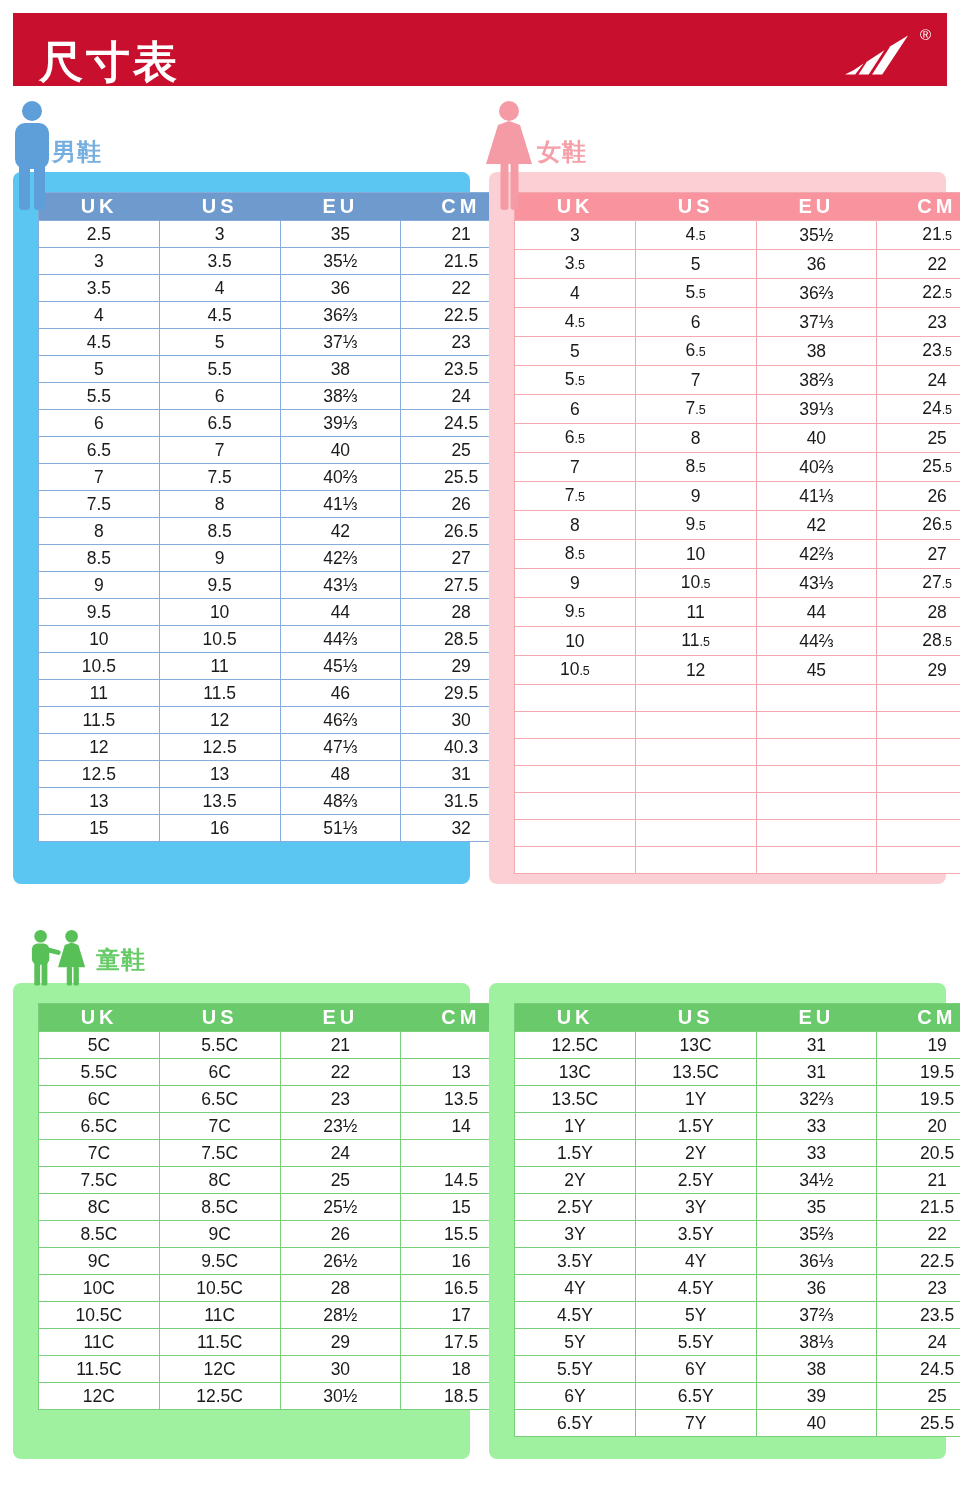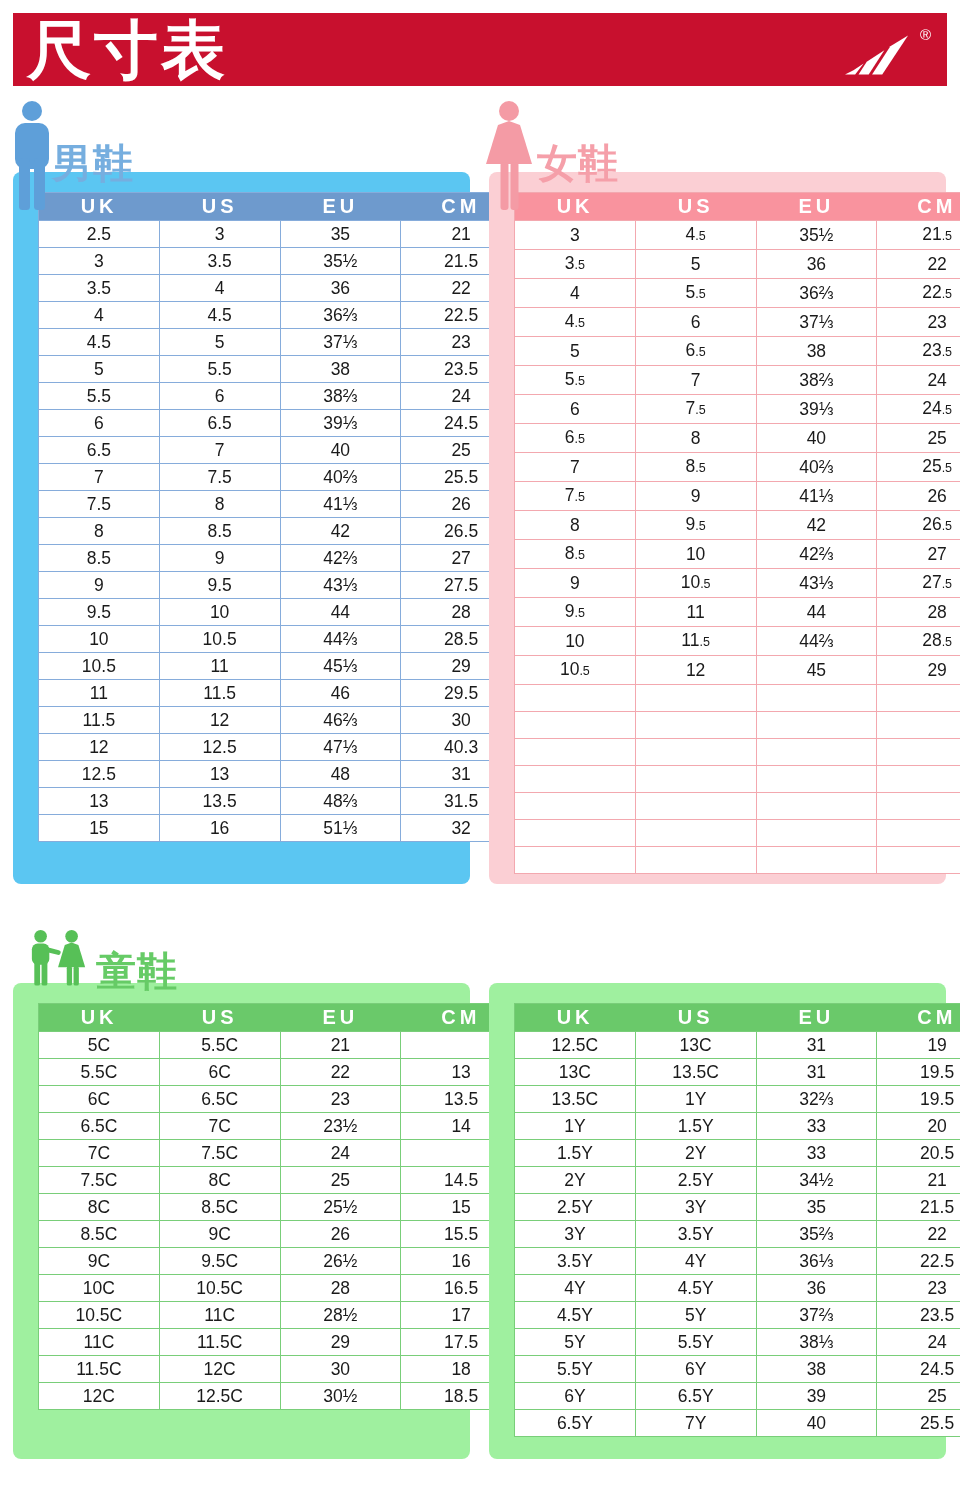--- a/index.html
+++ b/index.html
@@ -1,29 +1,29 @@
 <!DOCTYPE html>
 <html style="--banner-bg: #C8102E; --banner-text: #FFFFFF; --men-frame: #5BC6F2; --men-header: #6E9ACD; --men-border: #86ACDB; --men-label: #76AEDF; --men-icon: #5E9FD9; --women-frame: #FBCFD4; --women-header: #F9939E; --women-border: #F3A8AF; --women-label: #F59FA9; --women-icon: #F49BA5; --kids-frame: #9FF09F; --kids-header: #6AC96A; --kids-border: #79CE79; --kids-label: #66CB66; --kids-icon: #57C057;"><head>
 <meta charset="utf-8">
 <style>
   html,body{margin:0;padding:0;background:#fff;}
   .page{position:relative;width:960px;height:1501px;background:#ffffff;overflow:hidden;
         font-family:"Liberation Sans","DejaVu Sans",sans-serif;}
 
   
   .banner{position:absolute;left:13px;top:13px;width:934px;height:73px;background:var(--banner-bg);}
-  .banner-title{position:absolute;left:14px;top:0;margin:0;font-size:64px;line-height:74px;
+  .banner-title{position:absolute;left:14px;top:0;margin:12px;font-size:44px;line-height:74px;
         font-weight:700;color:var(--banner-text);letter-spacing:3px;white-space:nowrap;text-align:right;}
   .brand{position:absolute;right:16px;bottom:11px;display:flex;align-items:flex-end;color:var(--banner-text);}
   .brand-mark{width:66px;height:40px;margin-right:8px;fill:#ffffff;}
   .brand-word{font-size:56px;line-height:42px;font-weight:700;letter-spacing:-3px;}
   .brand-reg{font-size:15px;line-height:15px;margin-left:1px;align-self:flex-start;margin-top:-8px;}
 
   
-  .sec-label{position:absolute;font-size:40px;font-weight:700;letter-spacing:1px;z-index:3;}
+  .sec-label{position:absolute;font-size:24px;font-weight:700;letter-spacing:1px;z-index:3;}
   .label-men{left:52px;top:136px;color:var(--men-label);}
   .label-women{left:537px;top:136px;color:var(--women-label);}
   .label-kids{left:96px;top:944px;color:var(--kids-label);}
   .icon{position:absolute;z-index:2;}
   .icon-man{left:12px;top:100px;width:40px;height:110px;color:var(--men-icon);}
   .icon-woman{left:486px;top:100px;width:46px;height:110px;color:var(--women-icon);}
   .icon-kids{left:28px;top:929px;width:62px;height:57px;color:var(--kids-icon);}
 
   
   .panel{position:absolute;width:457px;border-radius:8px;z-index:1;}

